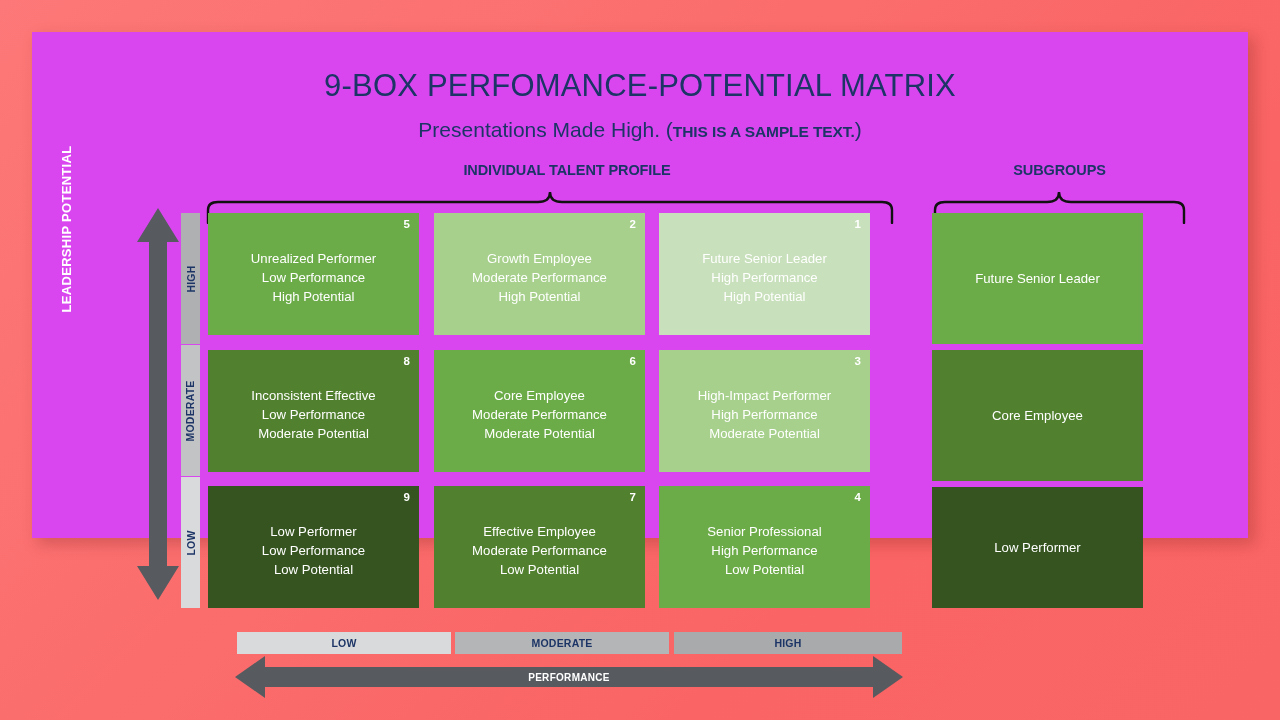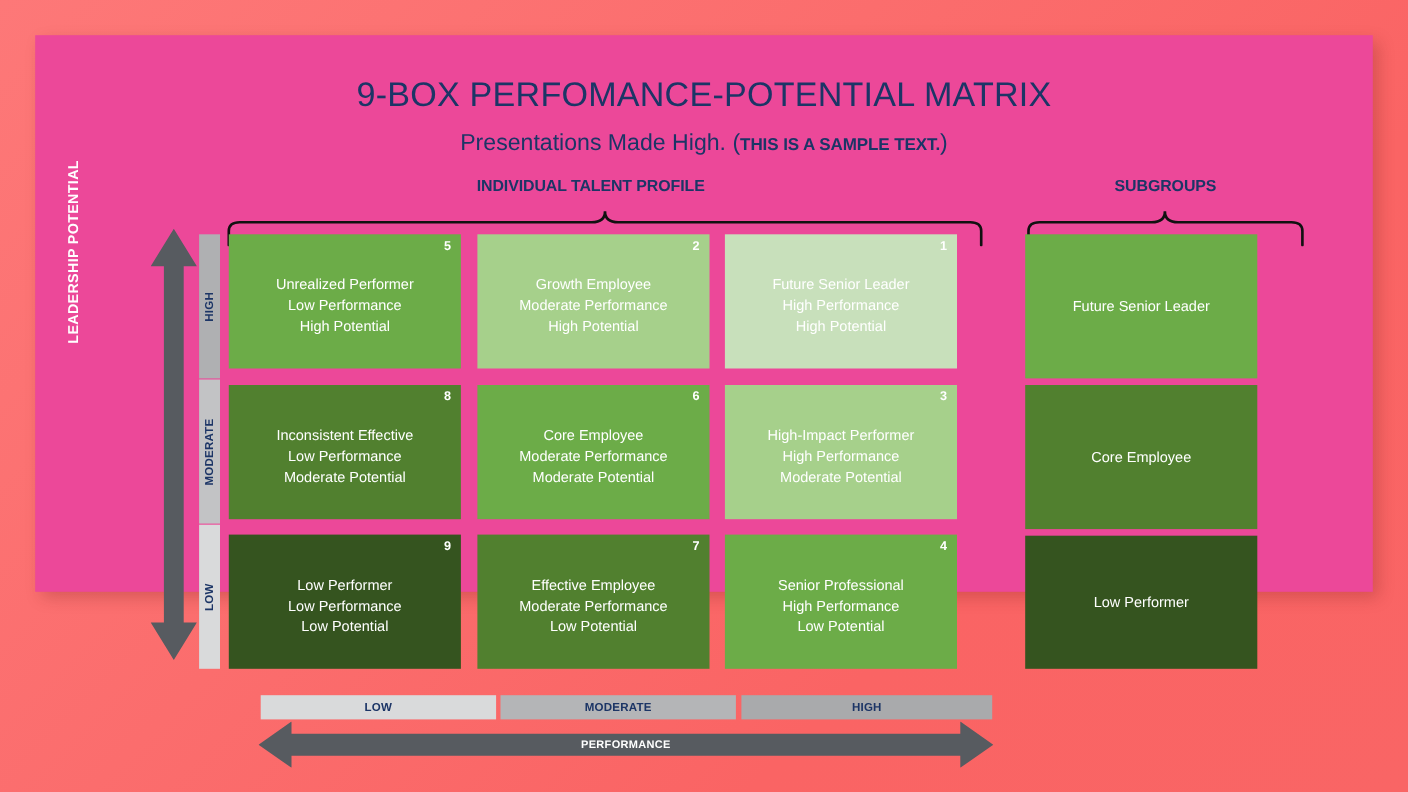--- a/index.html
+++ b/index.html
@@ -16,21 +16,21 @@
     position: relative;
   }
 
   
   #slide {
     position: absolute;
     left: 32px;
     top: 32px;
     width: 1216px;
     height: 506px;
-    background: #ec4899;
+    background: #d946ef;
     box-shadow: 6px 6px 14px rgba(120, 30, 30, 0.28);
   }
 
   
   #title {
     position: absolute;
     left: 0; top: 36px;
     width: 1216px;
     text-align: center;
     font-size: 31px;
@@ -57,21 +57,21 @@
   
   .section-header {
     position: absolute;
     font-size: 14.5px;
     font-weight: bold;
     color: #1c3566;
     letter-spacing: -.1px;
     text-align: center;
     white-space: nowrap;
   }
-  #hdr-talent { left: 160px; top: 130px; width: 690px; }
+  #hdr-talent { left: 190px; top: 130px; width: 690px; }
   #hdr-subgroups { left: 900px; top: 130px; width: 255px; }
 
   
   .brace { position: absolute; }
   #brace-talent { left: 173px; top: 150px; width: 690px; height: 42px; }
   #brace-sub { left: 900px; top: 150px; width: 255px; height: 42px; }
 
   
   #v-arrow {
     position: absolute;

